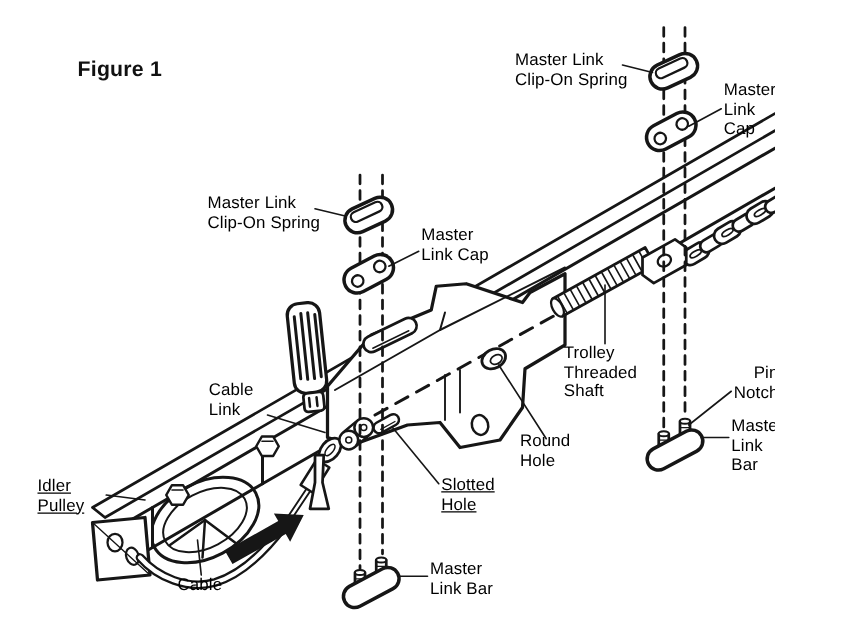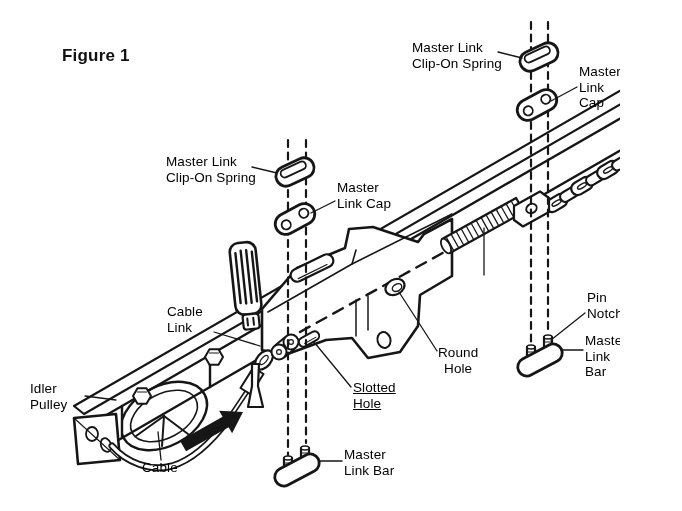--- a/index.html
+++ b/index.html
@@ -235,29 +235,32 @@
 <div class="title" style="left:62px;top:46px;">Figure 1</div>
 
 <div class="lbl" style="left:412px;top:40px;">Master Link
 Clip-On Spring</div>
 <div class="lbl" style="left:579px;top:64px;">Master
 Link Cap</div>
 <div class="lbl" style="left:166px;top:154px;">Master Link
 Clip-On Spring</div>
 <div class="lbl" style="left:337px;top:180px;">Master
 Link Cap</div>
-<div class="lbl" style="left:587px;top:290px;">Pin
+<div class="lbl" style="left:451px;top:274px;">Trolley
+Threaded
+Shaft</div>
+<div class="lbl" style="left:587px;top:290px;text-align:right;">Pin
 Notch</div>
 <div class="lbl" style="left:585px;top:333px;">Master
 Link Bar</div>
 <div class="lbl" style="left:167px;top:304px;">Cable
 Link</div>
-<div class="lbl" style="left:438px;top:345px;text-align:center;">Round
+<div class="lbl" style="left:416px;top:345px;">Round
 Hole</div>
 <div class="lbl" style="left:353px;top:380px;text-decoration:underline;">Slotted
 Hole</div>
-<div class="lbl" style="left:30px;top:381px;">Idler
+<div class="lbl" style="left:30px;top:381px;text-decoration:underline;">Idler
 Pulley</div>
 <div class="lbl" style="left:142px;top:460px;">Cable</div>
 <div class="lbl" style="left:344px;top:447px;">Master
 Link Bar</div>
 
 </div>
 
 </body></html>

